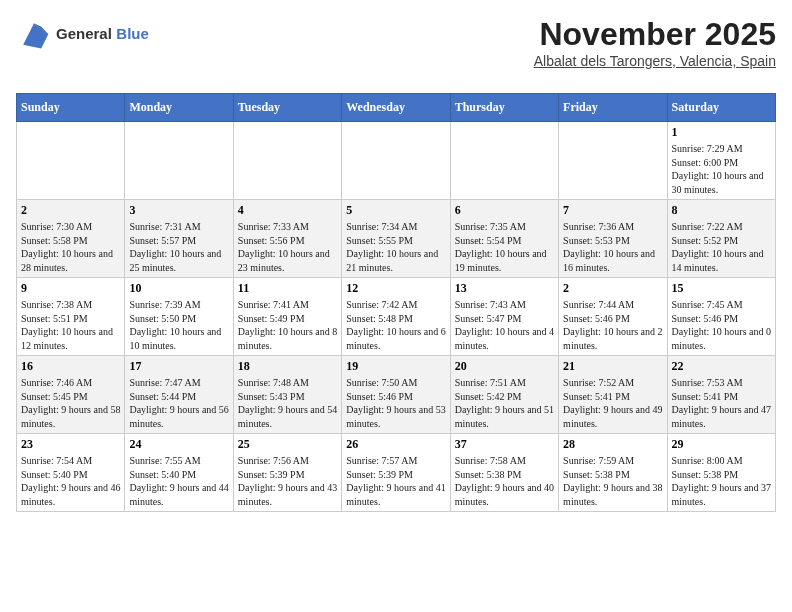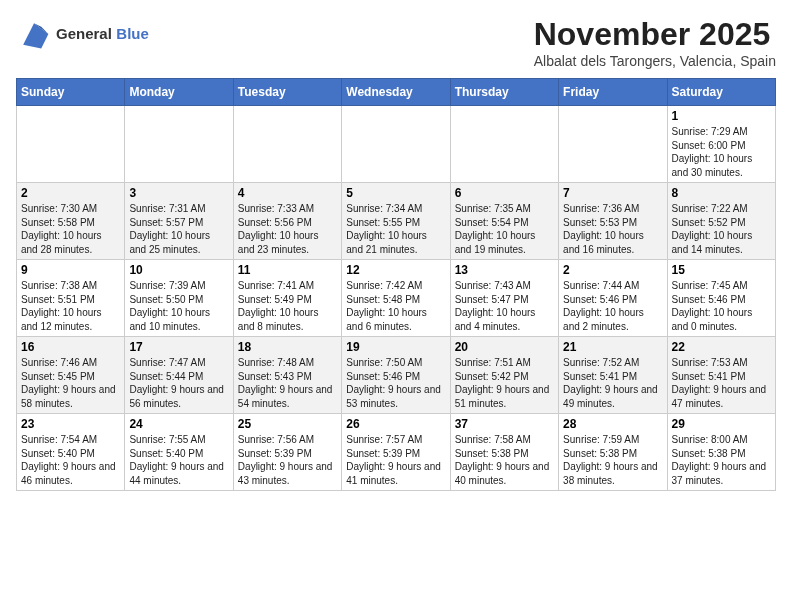--- a/index.html
+++ b/index.html
@@ -7,46 +7,49 @@
       font-family: Arial, sans-serif;
       background: #fff;
       width: 792px;
       min-height: 612px;
       padding: 16px;
     }
     .header-section {
       display: flex;
       justify-content: space-between;
       align-items: flex-start;
-      margin-bottom: 9px;
+      margin-bottom: 24px;
     }
     .logo-area {
       display: flex;
       align-items: center;
       gap: 4px;
     }
     .logo-blue-shape {
       width: 36px;
       height: 36px;
     }
     .title-area {
+      text-align: right;
     }
     .cal-title {
       font-size: 32px;
       font-weight: bold;
       color: #222;
     }
     .cal-subtitle {
       font-size: 14px;
       color: #444;
+      text-decoration: underline;
     }
     table {
       width: 100%;
       border-collapse: collapse;
       font-size: 11px;
+      font-family: Liberation Serif, serif;
     }
     thead th {
       background: #4472C4;
       color: #fff;
       padding: 6px 4px;
       font-size: 12px;
       font-weight: bold;
       text-align: left;
       border: 1px solid #3a5fa0;
     }

